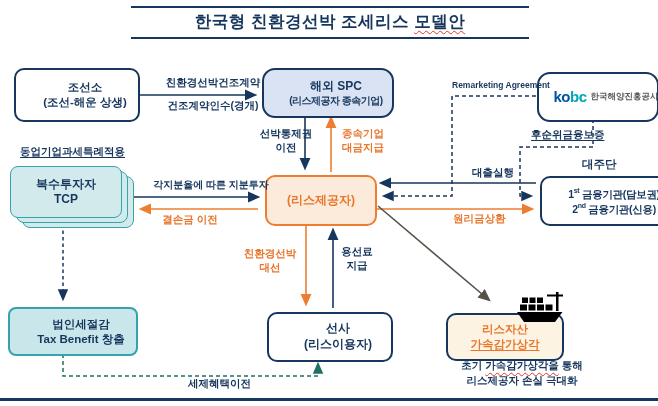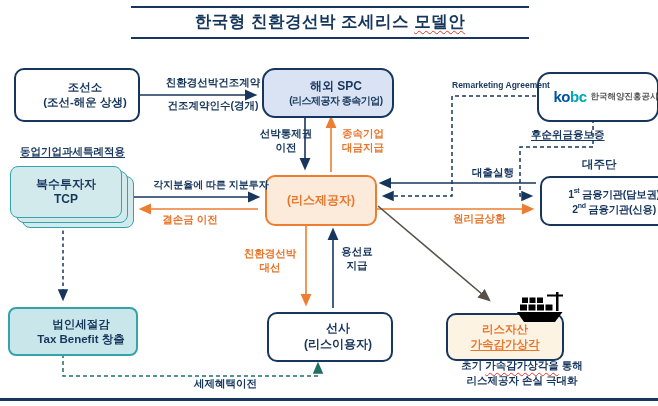--- a/index.html
+++ b/index.html
@@ -46,21 +46,21 @@
   #lbl-partnership{left:4px;top:144px;text-decoration:underline;text-underline-offset:2px;}
   #lbl-equity{left:128px;top:178px;width:134px;font-size:10px;}
   #lbl-deficit{left:158px;top:212px;width:64px;}
   #lbl-remarketing{left:436px;top:80px;font-size:8.5px;}
   #lbl-subordinate{left:515px;top:127px;text-decoration:underline;text-underline-offset:2px;}
   #lbl-loan{left:456px;top:165px;}
   #lbl-repay{left:453px;top:211px;}
   #lbl-daejudan{left:566px;top:157px;font-size:11.5px;}
   #lbl-charter{left:238px;top:246px;width:64px;}
   #lbl-fee{left:318px;top:244px;width:46px;}
-  #lbl-taxtransfer{left:178px;top:376px;}
+  #lbl-taxtransfer{left:172px;top:376px;}
   #lbl-caption{left:430px;top:358px;width:152px;font-size:10.5px;line-height:1.4;}
   #bottom-rule{left:0;top:398px;width:658px;height:2.5px;background:#17365d;z-index:2;}
   #ship-icon{left:516px;top:291px;z-index:4;}
 </style>
 </head>
 <body>
 
 <div id="stage">
 
   <div id="title" class="abs"><span>한국형 친환경선박 조세리스 </span><span class="sq">모델안</span></div>

